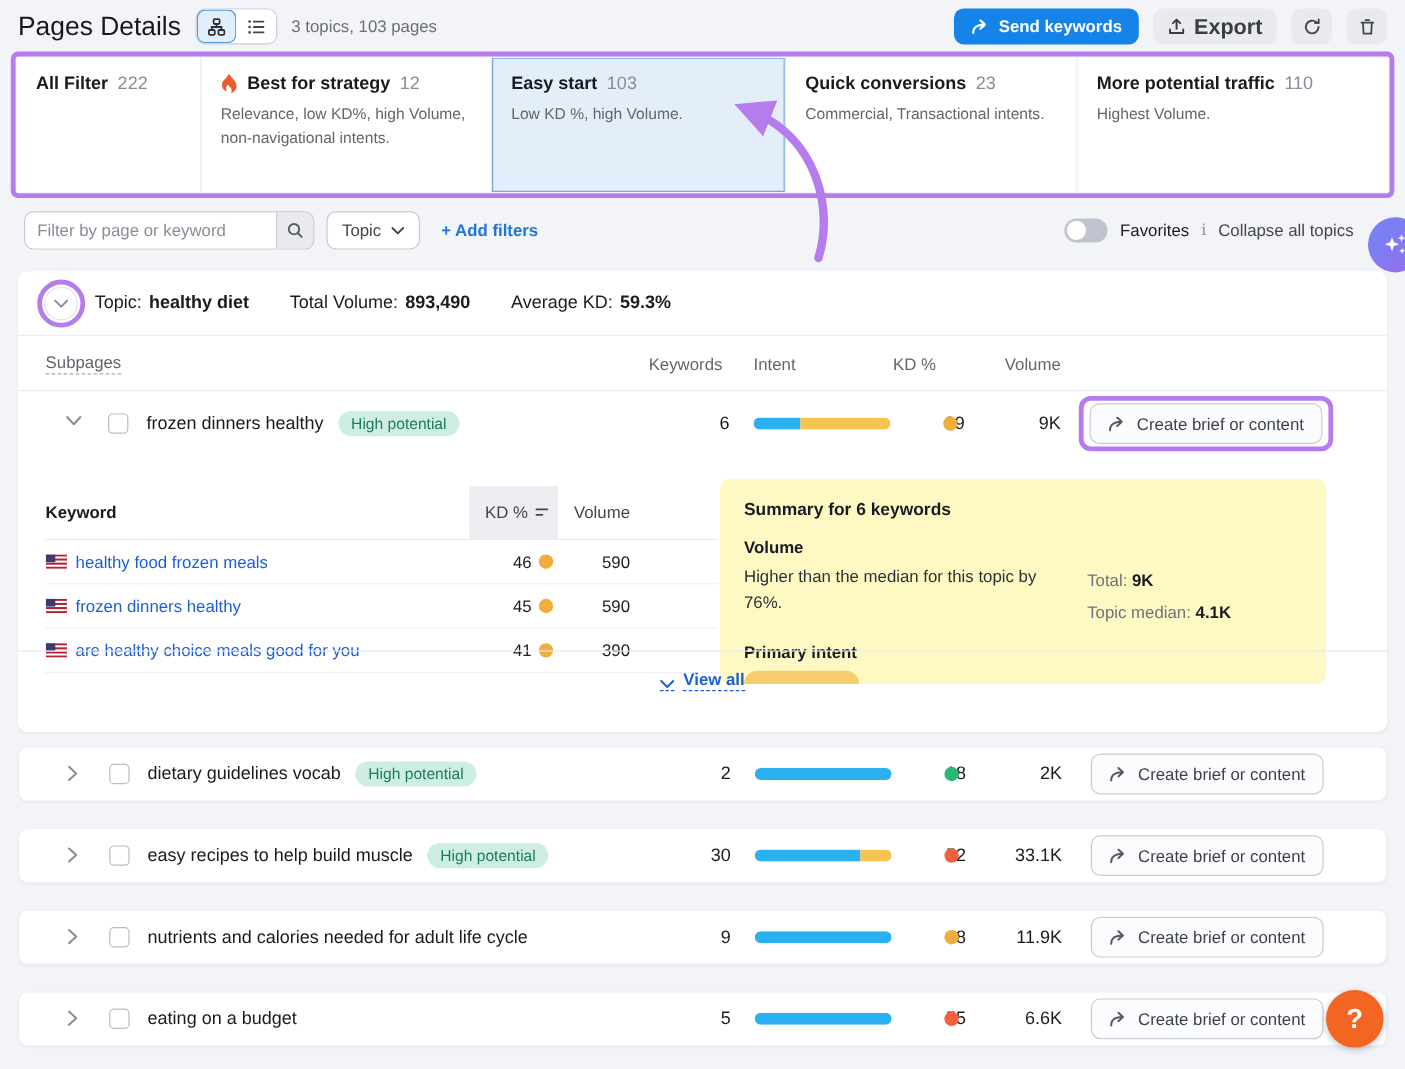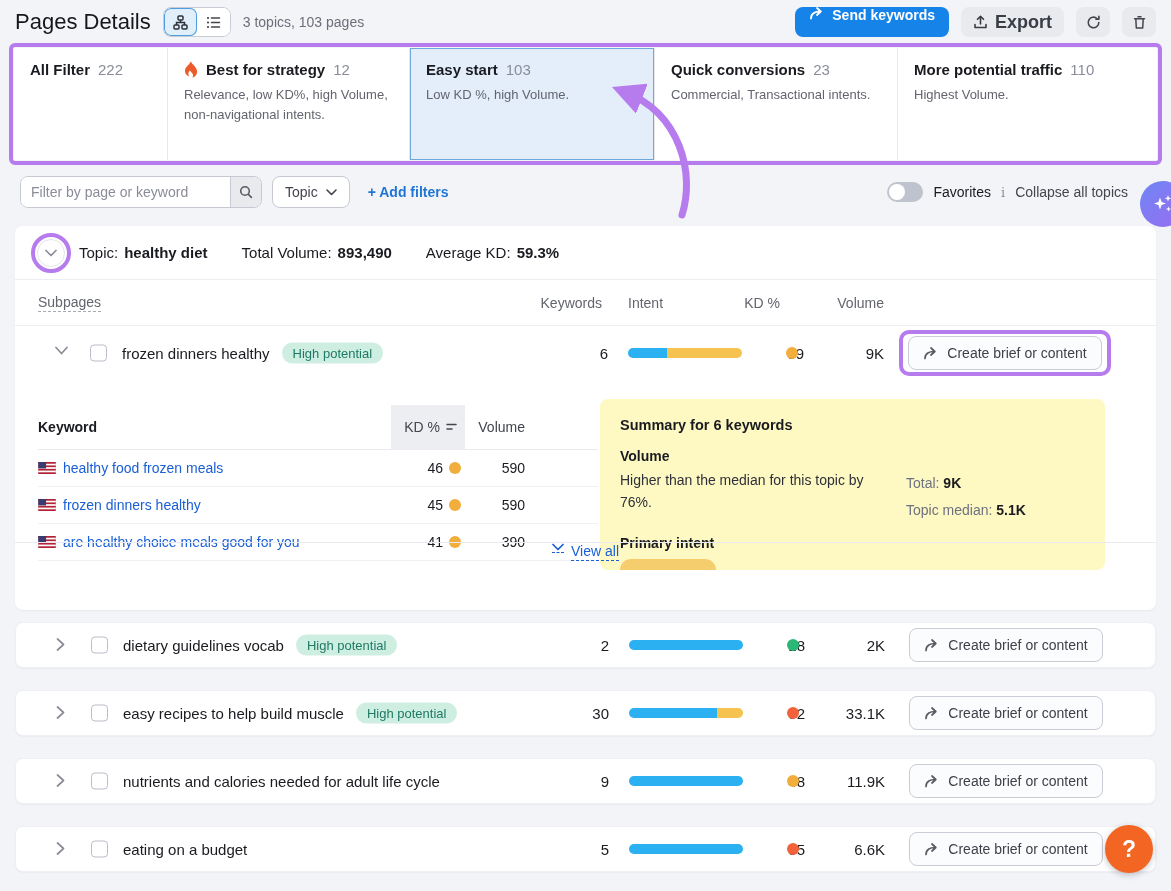--- a/index.html
+++ b/index.html
@@ -7,21 +7,21 @@
   #page { position:relative; width:1171px; height:891px; background:#f3f4f8; overflow:hidden; font-family:"Liberation Sans", sans-serif; }
 
   
   #header { position:absolute; top:0; left:0; width:1171px; height:44px; display:flex; align-items:center; padding:0 15px; gap:12px; }
   .hdr-title { font-size:22px; font-weight:400; color:#16171c; }
   .seg { display:flex; background:#fff; border:1px solid #c9ccd4; border-radius:8px; overflow:hidden; }
   .seg-btn { width:33px; height:28px; display:flex; align-items:center; justify-content:center; background:#fff; cursor:pointer; }
   .seg-btn.sel { background:#e1effb; box-shadow:inset 0 0 0 1px #4d9de0; border-radius:7px; }
   .hdr-summary { font-size:14px; color:#6b6e78;text-align:right; }
   .hdr-spacer { flex:1; }
-  .btn-primary { display:flex; gap:8px; height:30px; padding:0 14px; background:#1583e8; color:#fff; font-size:14px; font-weight:700; border:none; border-radius:8px; cursor:pointer; font-family:inherit; }
+  .btn-primary { display:flex; align-items:center; gap:8px; height:30px; padding:0 14px; background:#1583e8; color:#fff; font-size:14px; font-weight:700; border:none; border-radius:8px; cursor:pointer; font-family:inherit; }
   .btn-gray { display:flex; align-items:center; gap:7px; height:30px; padding:0 12px; background:#e9eaee; color:#3a3c45; font-size:18px; font-weight:600; border:none; border-radius:8px; cursor:pointer; font-family:inherit; }
   .btn-icon { width:34px; height:30px; display:flex; align-items:center; justify-content:center; background:#e9eaee; border:none; border-radius:8px; cursor:pointer; }
 
   
   #tabs { position:absolute; left:14px; top:48px; width:1143px; height:112px; display:flex; background:#fff; }
   .tab { padding:13px 16px; border-right:1px solid #e6e8ee; cursor:pointer; background:#fff; }
   .tab:last-child { border-right:none; }
   .tab.sel { background:#e3eefa; box-shadow:inset 0 0 0 1px #6fa8dc; }
   .tab-title-row { display:flex; align-items:center; gap:8px; font-size:15px; font-weight:700; color:#1a1b20; }
   .tab-count { color:#8a8d98; font-weight:400; }
@@ -98,21 +98,21 @@
   .sum-title { font-size:14.5px; font-weight:700; color:#1a1b20; }
   .sum-vol-label { margin-top:15px; font-size:14px; font-weight:700; color:#1a1b20; }
   .sum-cols { display:flex; margin-top:6px; }
   .sum-text { width:262px; font-size:14px; color:#2e3039; line-height:1.55; }
   .sum-stats { margin-left:24px; font-size:14px; line-height:1.9; }
   .sum-stats .lbl { color:#6e7180; }
   .sum-stats .val { color:#1a1b20; font-weight:600; }
   .sum-intent-label { margin-top:12px; font-size:14px; font-weight:700; color:#1a1b20; }
   .sum-pill { margin-top:8px; width:96px; height:22px; border-radius:11px; background:#f6cd6d; }
 
-  #viewall { position:absolute; left:0; bottom:0; width:100%; height:34px; border-top:1px solid #e8eaef; display:flex; align-items:flex-start; justify-content:center; gap:7px; cursor:pointer; }
+  #viewall { position:absolute; left:0; bottom:0; width:100%; height:34px; border-top:1px solid #e8eaef; display:flex; align-items:flex-end; justify-content:center; gap:7px; cursor:pointer;font-weight:bold; }
   #viewall span { font-size:14px; color:#1a5fd6; border-bottom:1px dashed #1a5fd6; padding-bottom:1px; }
 
   
   .srow { position:absolute; left:15px; width:1141px; height:46px; background:#fff; border-radius:8px; border:1px solid #eef0f4; box-shadow:0 1px 2px rgba(25,28,40,.04); }
 
   #help-fab { position:absolute; left:1105px; top:825px; width:48px; height:48px; border-radius:50%; background:#f26522; color:#fff; font-size:23px; font-weight:700; display:flex; align-items:center; justify-content:center; z-index:30; box-shadow:0 2px 6px rgba(25,28,40,.25); border:none; cursor:pointer; font-family:inherit; }
 
   #arrow-annot { position:absolute; left:585px; top:62px; width:130px; height:162px; z-index:20; pointer-events:none; }
 
   svg.ic { display:block; }
@@ -418,21 +418,21 @@
         </div>
       </div>
 
       <div id="summary">
         <div class="sum-title">Summary for 6 keywords</div>
         <div class="sum-vol-label">Volume</div>
         <div class="sum-cols">
           <div class="sum-text">Higher than the median for this topic by 76%.</div>
           <div class="sum-stats">
             <div><span class="lbl">Total:</span> <span class="val">9K</span></div>
-            <div><span class="lbl">Topic median:</span> <span class="val">5.1K</span></div>
+            <div><span class="lbl">Topic median:</span> <span class="val">4.1K</span></div>
           </div>
         </div>
         <div class="sum-intent-label">Primary intent</div>
         <div class="sum-pill"></div>
       </div>
 
       <div id="viewall">
         <span>
           <svg class="ic" width="12" height="8" viewBox="0 0 12 8">
               <path d="M1 1.5L6 6.5 11 1.5" fill="none" stroke="#1a5fd6" stroke-width="1.7" stroke-linecap="round" stroke-linejoin="round"></path>

